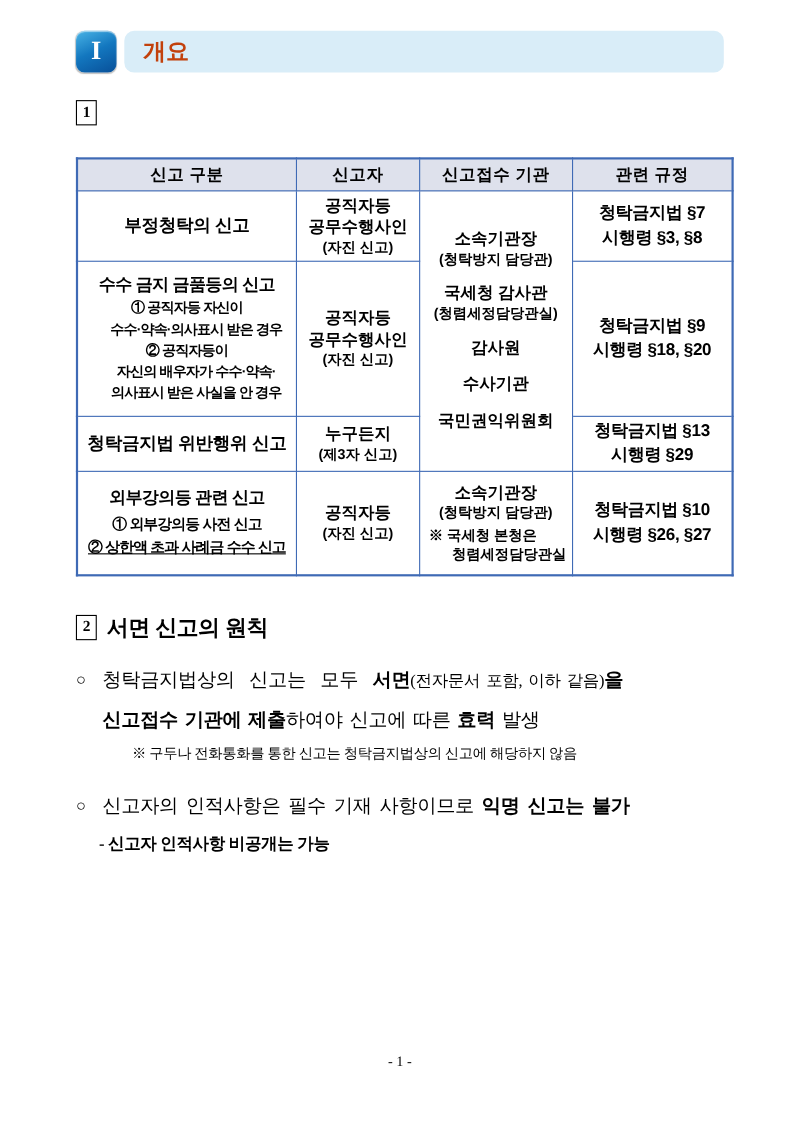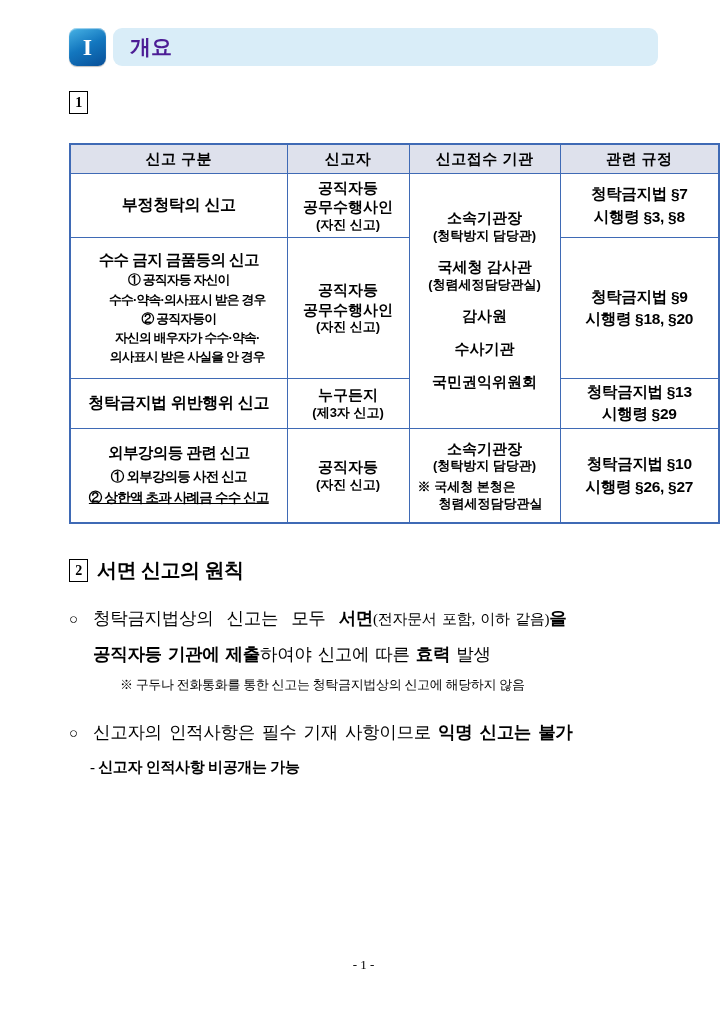--- a/index.html
+++ b/index.html
@@ -24,33 +24,33 @@
   .sec-head { display:flex; margin-top:28px; height:38px; gap:7px; }
   .sec-num {
     width:37px; height:38px; border-radius:8px; flex:0 0 auto;
     background:linear-gradient(155deg,#49b4e6 0%,#1377bf 48%,#084f98 100%);
     color:#fff; font-family:"Liberation Serif", serif; font-size:24px; font-weight:700;
     display:flex; align-items:center; justify-content:center;
     box-shadow:inset 0 1px 1px rgba(255,255,255,.55), 0 1px 1px rgba(0,0,0,.25);
   }
   .sec-bar {
     flex:1; background:#d9edf8; border-radius:9px; display:flex; align-items:center;
-    padding-left:17px; font-size:21px; font-weight:800; color:#4c1d95;
+    padding-left:17px; font-size:21px; font-weight:800; color:#c2410c;
   }
 
   
   .subhead { margin-top:25px; font-size:20px; font-weight:800; display:flex; align-items:center; letter-spacing:-0.5px; }
   .boxnum {
     display:inline-flex; align-items:center; justify-content:center;
     width:17px; height:21px; border:1.6px solid #000; margin-right:9px;
     font-size:14px; font-weight:700; font-family:"Liberation Serif", serif;
   }
 
   
-  table.report { margin-top:29px; border-collapse:collapse; width:651px; table-layout:fixed; }
+  table.report { margin-top:29px; border-collapse:collapse; width:598px; table-layout:fixed; }
   table.report { border:2.5px solid #3f6ab5; }
   table.report th, table.report td { border:1.5px solid #3f6ab5; }
   table.report th { background:#dee1ec; height:26px; font-size:15px; font-weight:800; letter-spacing:0.5px; }
   table.report td { text-align:center; vertical-align:middle; font-weight:700; padding:2px; }
   .col1 { width:194px; } .col2 { width:109px; } .col3 { width:135px; } .col4 { width:142px; }
 
   .cl div { line-height:1.3; }
   .small { font-size:13px; }
   .mid   { font-size:15px; }
   .reg div { font-size:15.5px; line-height:1.45; letter-spacing:-0.3px; }
@@ -205,21 +205,21 @@
     </div>
 
     <div class="principles">
       <div class="bullet">
         <span class="marker">○</span>
         <span class="btext">
           <span class="b1l1">
             <span>청탁금지법상의 신고는 모두 </span><span class="b">서면</span><span class="paren">(전자문서 포함, 이하 같음)</span><span class="b">을</span>
           </span>
           <span class="bline2" style="display:block;">
-            <span class="b">공직자등 기관에 제출</span><span>하여야 신고에 따른 </span><span class="b">효력</span><span> 발생</span>
+            <span class="b">신고접수 기관에 제출</span><span>하여야 신고에 따른 </span><span class="b">효력</span><span> 발생</span>
           </span>
         </span>
       </div>
       <div class="note">※ 구두나 전화통화를 통한 신고는 청탁금지법상의 신고에 해당하지 않음</div>
 
       <div class="bullet" style="margin-top:25px;">
         <span class="marker">○</span>
         <span class="btext" style="word-spacing:3px;">
           <span>신고자의 인적사항은 필수 기재 사항이므로 </span><span class="b">익명 신고는 불가</span>
         </span>

